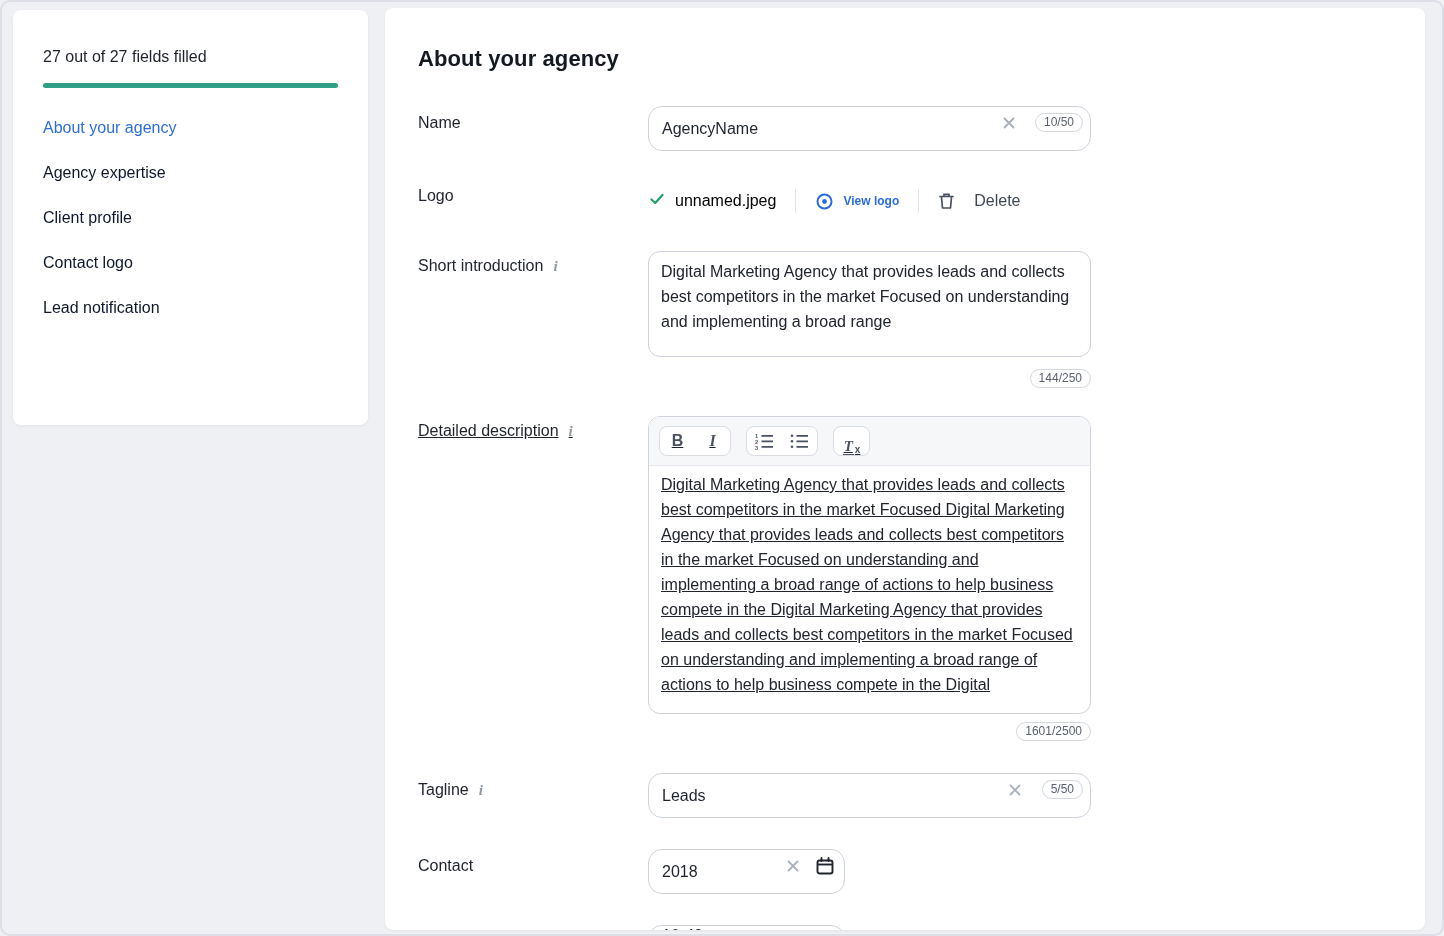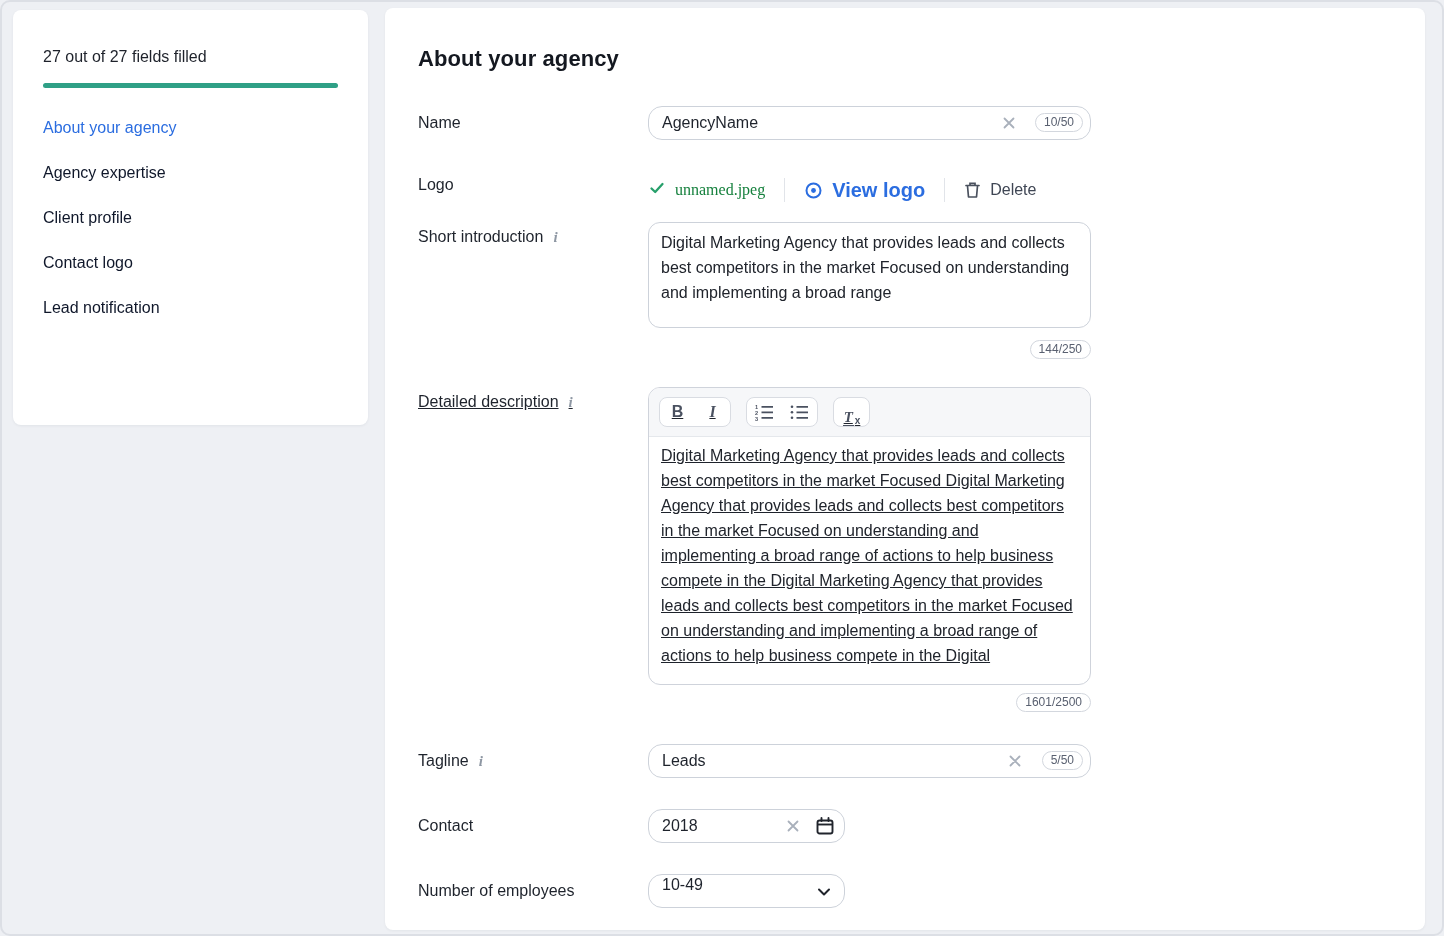--- a/index.html
+++ b/index.html
@@ -45,30 +45,30 @@
   }
   .row-label.center34 { min-height:34px; }
   .row-label.top { padding-top:6px; }
   .info-glyph {
     font-family:"Liberation Serif", serif; font-style:italic; font-weight:700;
     font-size:15px; color:#8e97a3; cursor:pointer;
   }
   .field-col { width:443px; flex:0 0 443px; }
 
   .mb-name { margin-bottom:36px; }
-  .mb-logo { margin-bottom:20px; }
+  .mb-logo { margin-bottom:38px; }
   .mb-short { margin-bottom:28px; }
   .mb-detail { margin-bottom:32px;text-decoration:underline; }
   .mb-tag { margin-bottom:31px; }
   .mb-founded { margin-bottom:31px; }
 
   
   .input-wrap { position:relative; width:443px; }
   .input-wrap input {
-    width:100%; height:34px; border:1px solid #cdd2da; border-radius:14px;
+    width:100%; height:45px; border:1px solid #cdd2da; border-radius:14px;
     font-family:"Liberation Sans", sans-serif; font-size:16px; color:#1e232c;
     padding:0 112px 0 13px; outline:none; background:#fff;
   }
   .input-wrap.small { width:197px; }
   .input-wrap.small input { padding:0 66px 0 13px; }
   .clear-x {
     position:absolute; top:9px; width:16px; height:16px; cursor:pointer; display:flex;
   }
   .counter-badge {
     display:inline-block; border:1px solid #d3d7de; border-radius:999px;
@@ -82,25 +82,25 @@
   
   textarea.short-intro {
     width:443px; height:106px; border:1px solid #cdd2da; border-radius:12px;
     font-family:"Liberation Sans", sans-serif; font-size:16px; line-height:25px;
     color:#20242c; padding:7px 12px; resize:none; outline:none; overflow:hidden;
   }
 
   
   .logo-row { display:flex; align-items:center; min-height:24px; padding-top:2px; }
   .logo-file { display:flex; align-items:center; gap:9px; }
-  .logo-file-name { font-size:16px; color:#15803d;font-family:Liberation Serif, serif; }
+  .logo-file-name { font-size:16px; color:#000000; }
   .v-divider { width:1px; height:24px; background:#e1e4e9; margin:0 19px; }
   .view-logo { display:flex; align-items:center; gap:9px; cursor:pointer; }
-  .view-logo span { font-size:20px; font-weight:700; color:#2b6de0; }
-  .delete-btn { display:flex; align-items:center; gap:9px; cursor:pointer; }
+  .view-logo span { font-size:12px; font-weight:700; color:#2b6de0; }
+  .delete-btn { display:flex; align-items:center; gap:19px; cursor:pointer; }
   .delete-btn span { font-size:16px; color:#3f4654; }
 
   
   .editor {
     width:443px; height:298px; border:1px solid #cfd3db; border-radius:12px;
     overflow:hidden; background:#fff;
   }
   .editor-toolbar {
     background:#f6f7f9; border-bottom:1px solid #e5e8ec; padding:9px 10px;
     display:flex; align-items:center;

